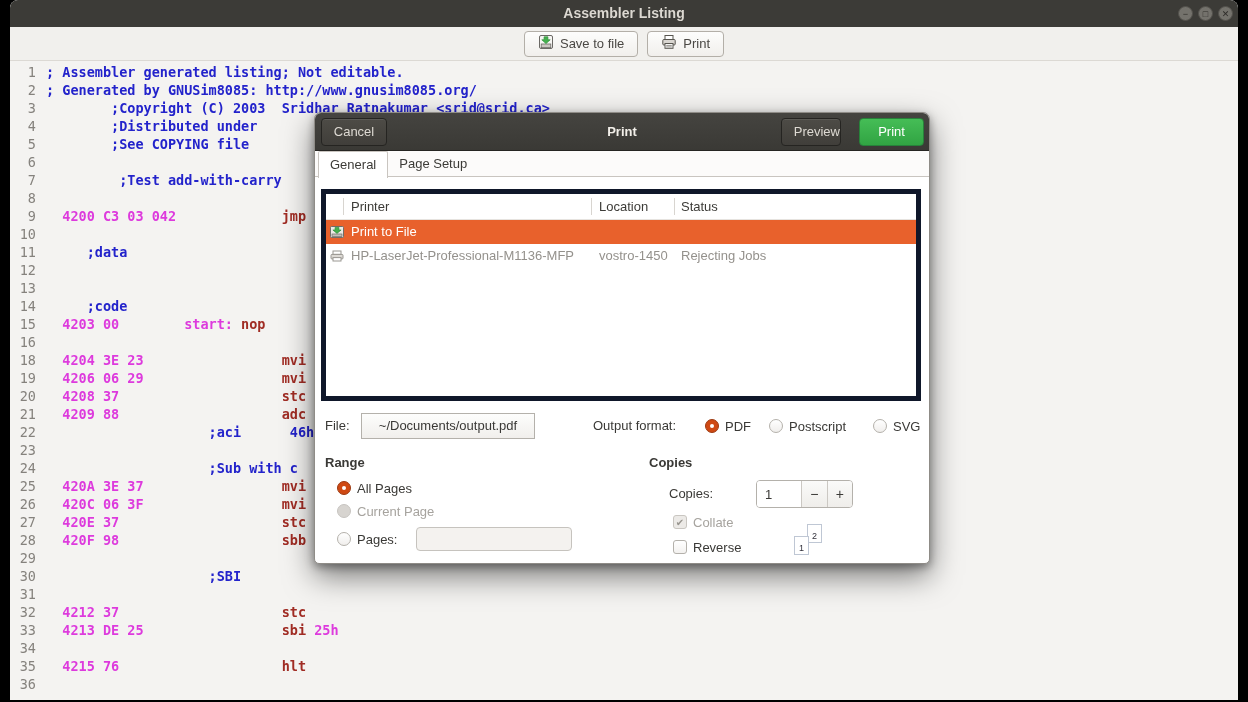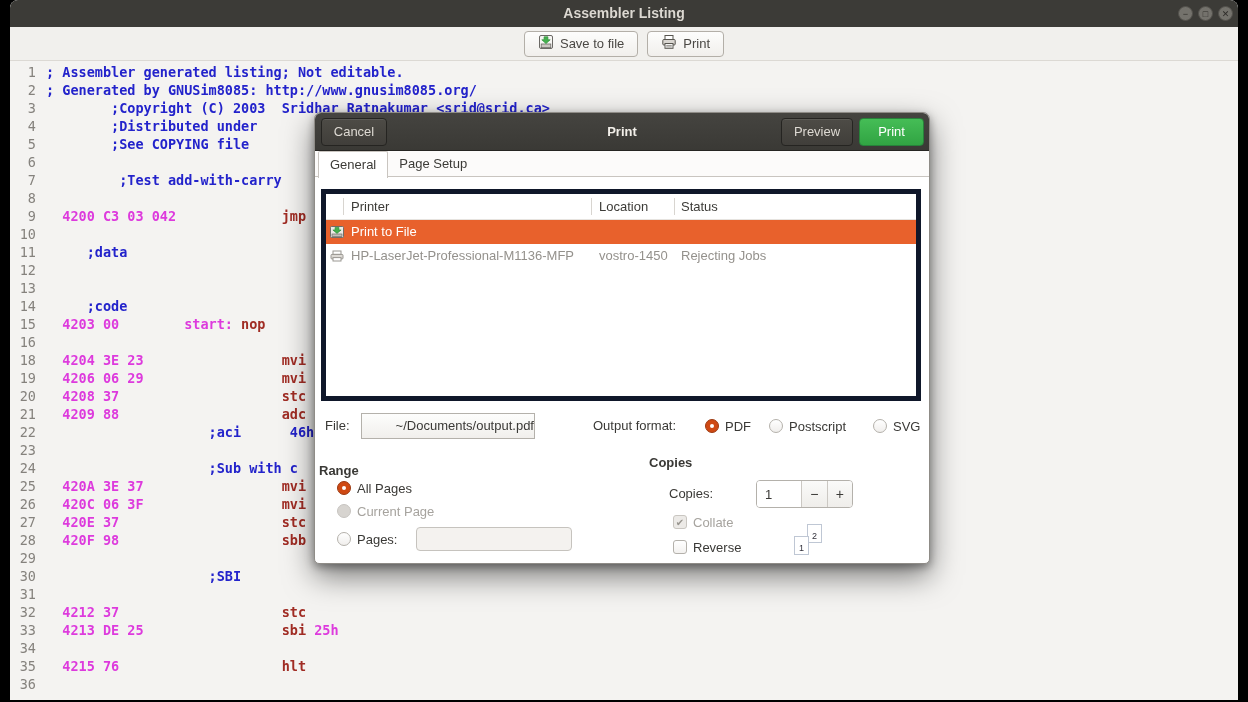--- a/index.html
+++ b/index.html
@@ -72,21 +72,21 @@
   }
   .dbtn.dark {
     background:linear-gradient(#4d4b46,#403e3a); border:1px solid #252421;
     color:#dedad3; box-shadow:inset 0 1px 0 rgba(255,255,255,.08);
   }
   .dbtn.green {
     background:linear-gradient(#45bd56,#31a443); border:1px solid #27823a;
     color:#fff;
   }
   .btn-cancel  { left:6px;  width:66px; }
-  .btn-preview { left:466px; width:72px; }
+  .btn-preview { left:466px; width:60px;text-align:right; }
   .btn-printgo { left:544px; width:65px; }
   .tabbar {
     position:relative; height:26px; background:#fcfbfa;
     border-bottom:1px solid #c9c5c0; display:flex; padding-left:3px;
   }
   .tab {
     height:26px; line-height:25px; padding:0 11px; color:#3c3b37;
     position:relative;
   }
   .tab.active {
@@ -111,21 +111,21 @@
   .cell-location { left:273px; }
   .cell-status   { left:355px; }
   .prow.sel { background:#e8612c; color:#fff; }
   .prow.normal { color:#94918c; }
   .rowicon { position:absolute; left:3px; top:4px; width:16px; height:16px; }
   
   .flabel { position:absolute; line-height:26px; color:#3a3936; }
   .fbtn {
     position:absolute; left:46px; top:300px; width:174px; height:26px;
     background:linear-gradient(#fdfdfc,#f1efec); border:1px solid #b4b1ab;
-    border-radius:0; text-align:right; line-height:24px; color:#3a3936;
+    border-radius:0; text-align:center; line-height:24px; color:#3a3936;
   }
   .radio { width:14px; height:14px; border-radius:50%; flex:none; position:relative; }
   .radio.on  { background:#cf4913; border:1px solid #9c3a12; }
   .radio.on::after {
     content:""; position:absolute; left:4px; top:4px; width:4px; height:4px;
     border-radius:50%; background:#fff;
   }
   .radio.off { background:linear-gradient(#fff,#f0eeec); border:1px solid #b4b1ab; }
   .radio.dis { background:#d7d4d0; border:1px solid #c7c4c0; }
   .hrow { position:absolute; display:flex; align-items:center; gap:6px; height:16px; }
@@ -302,21 +302,21 @@
     </div>
     <div class="hrow" style="left:454px; top:305px;">
       <span class="radio off"></span>
       <span>Postscript</span>
     </div>
     <div class="hrow" style="left:558px; top:305px;">
       <span class="radio off"></span>
       <span>SVG</span>
     </div>
 
-    <span class="sect" style="left:4px; top:342px;margin-top:8px;">Range</span>
+    <span class="sect" style="left:10px; top:342px;">Range</span>
     <div class="hrow" style="left:22px; top:367px;">
       <span class="radio on"></span>
       <span>All Pages</span>
     </div>
     <div class="hrow" style="left:22px; top:390px;text-align:right;">
       <span class="radio dis"></span>
       <span class="dim">Current Page</span>
     </div>
     <div class="hrow" style="left:22px; top:418px;">
       <span class="radio off"></span>

